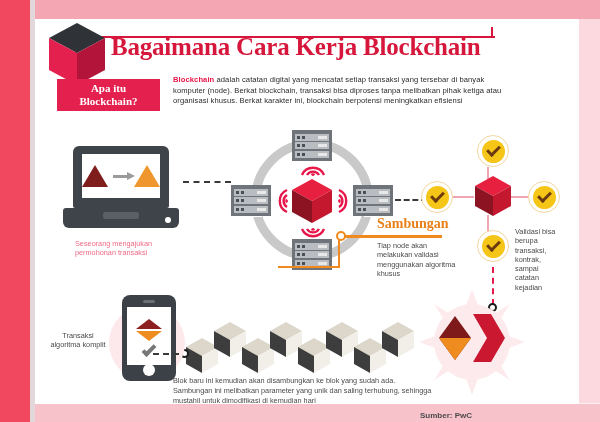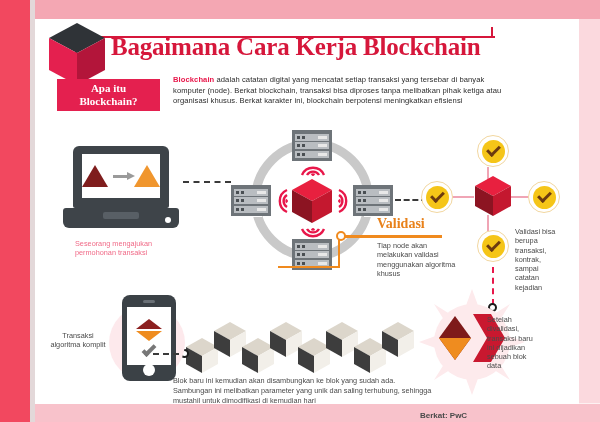--- a/index.html
+++ b/index.html
@@ -399,21 +399,21 @@
       </svg>
     </div>
 
 
     <div class="dashed-h" style="left:360px; top:180px; width:32px;"></div>
 
     <div class="val-elbow-h"></div>
     <div class="val-elbow-v"></div>
     <div class="val-bar"></div>
     <div class="val-knob"></div>
-    <div class="val-title">Validasi</div>
+    <div class="val-title">Sambungan</div>
     <div class="cap" style="left:342px; top:222px; width:84px;">Tiap node akan melakukan validasi menggunakan algoritma khusus</div>
 
     <div class="chk-line" style="left:452px; top:148px; width:2px; height:14px;"></div>
     <div class="chk-line" style="left:417px; top:177px; width:22px; height:2px;"></div>
     <div class="chk-line" style="left:476px; top:177px; width:20px; height:2px;"></div>
     <div class="chk-line" style="left:452px; top:196px; width:2px; height:16px;"></div>
 
     <div class="red-cube-chk">
       <svg width="42" height="46" viewBox="0 0 42 46">
         <polygon points="21,2 39,12 21,22 3,12" fill="#e8203f"></polygon>
@@ -455,21 +455,20 @@
         </g>
       </svg>
     </div>
     <div class="final">
       <svg width="76" height="60" viewBox="0 0 76 60">
         <polygon points="6,30 22,8 38,30 22,52" fill="#7e1a1a"></polygon>
         <polygon points="6,30 22,52 38,30" fill="#ef8c1f"></polygon>
         <polygon points="40,6 58,6 72,30 58,54 40,54 54,30" fill="#c9182f"></polygon>
       </svg>
     </div>
-    <div class="cap" style="left:452px; top:296px; width:50px;">Setelah divalidasi, transaksi baru ini dijadikan sebuah blok data</div>
 
     <div class="bcube" style="left:150px; top:318px;">
       <svg width="34" height="37" viewBox="0 0 34 37">
           <polygon points="17,1 33,10 17,19 1,10" fill="#dcd6cb"></polygon>
           <polygon points="1,10 17,19 17,36 1,27" fill="#3d3d3d"></polygon>
           <polygon points="33,10 17,19 17,36 33,27" fill="#f2efe9"></polygon>
         </svg>
     </div>
     <div class="bcube" style="left:178px; top:302px;">
       <svg width="34" height="37" viewBox="0 0 34 37">
@@ -536,15 +535,15 @@
         <div class="chk-gray"></div>
       </div>
       <div class="phone-home"></div>
     </div>
     <div class="cap" style="left:12px; top:312px; width:62px; text-align:center;">Transaksi algoritma komplit</div>
 
     <div class="dashed-h" style="left:118px; top:334px; width:26px;"></div>
 
   </div>
 
-  <div class="source">Berkat: PwC</div>
+  <div class="source">Sumber: PwC</div>
 
 </div>
 
 </body></html>

